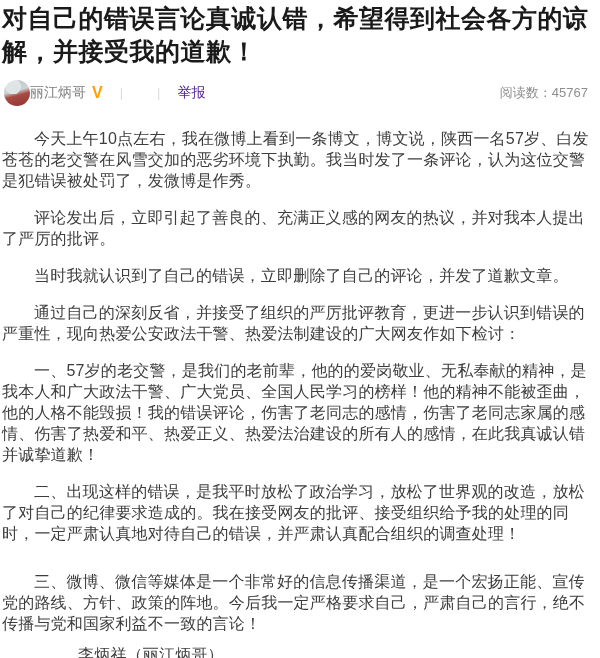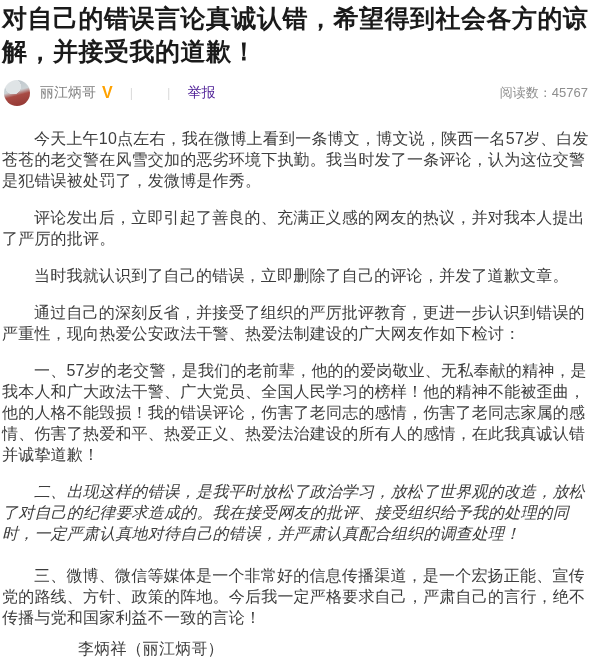--- a/index.html
+++ b/index.html
@@ -40,21 +40,20 @@
     width: 26px;
     height: 26px;
     border-radius: 50%;
     flex: 0 0 26px;
     background:
       radial-gradient(circle at 35% 25%, #dfe4e6 0 30%, rgba(0,0,0,0) 31%),
       linear-gradient(165deg, #b9c3c9 0%, #ccd3d6 42%, #a84b44 58%, #8f3330 100%);
     cursor: pointer;
   }
   .username {
-    margin-left: 10px;
     color: #7d7d7d;
     cursor: pointer;
     text-align: center;
   }
   .v-badge {
     margin-left: 6px;
     color: #ffa200;
     font-weight: bold;
     font-size: 16px;
     font-style: normal;
@@ -81,21 +80,21 @@
     margin-top: 22px;
     color: #3d3d3d;
     font-size: 16px;
     line-height: 21px;
   }
   .article p {
     margin: 0 0 16px 0;
     text-indent: 2em;
     letter-spacing: 0.2px;
   }
-  .article p.para-6 { margin-bottom: 21px; font-style: italic; }
+  .article p.para-6 { margin-bottom: 27px; }
   .article p.para-7 { margin-bottom: 10px; }
   .signature {
     margin: 0 0 14px 0;
     padding-left: 44px;
     color: #3d3d3d;
     font-size: 16px;
     line-height: 21px;
   }
 </style>
 </head>

